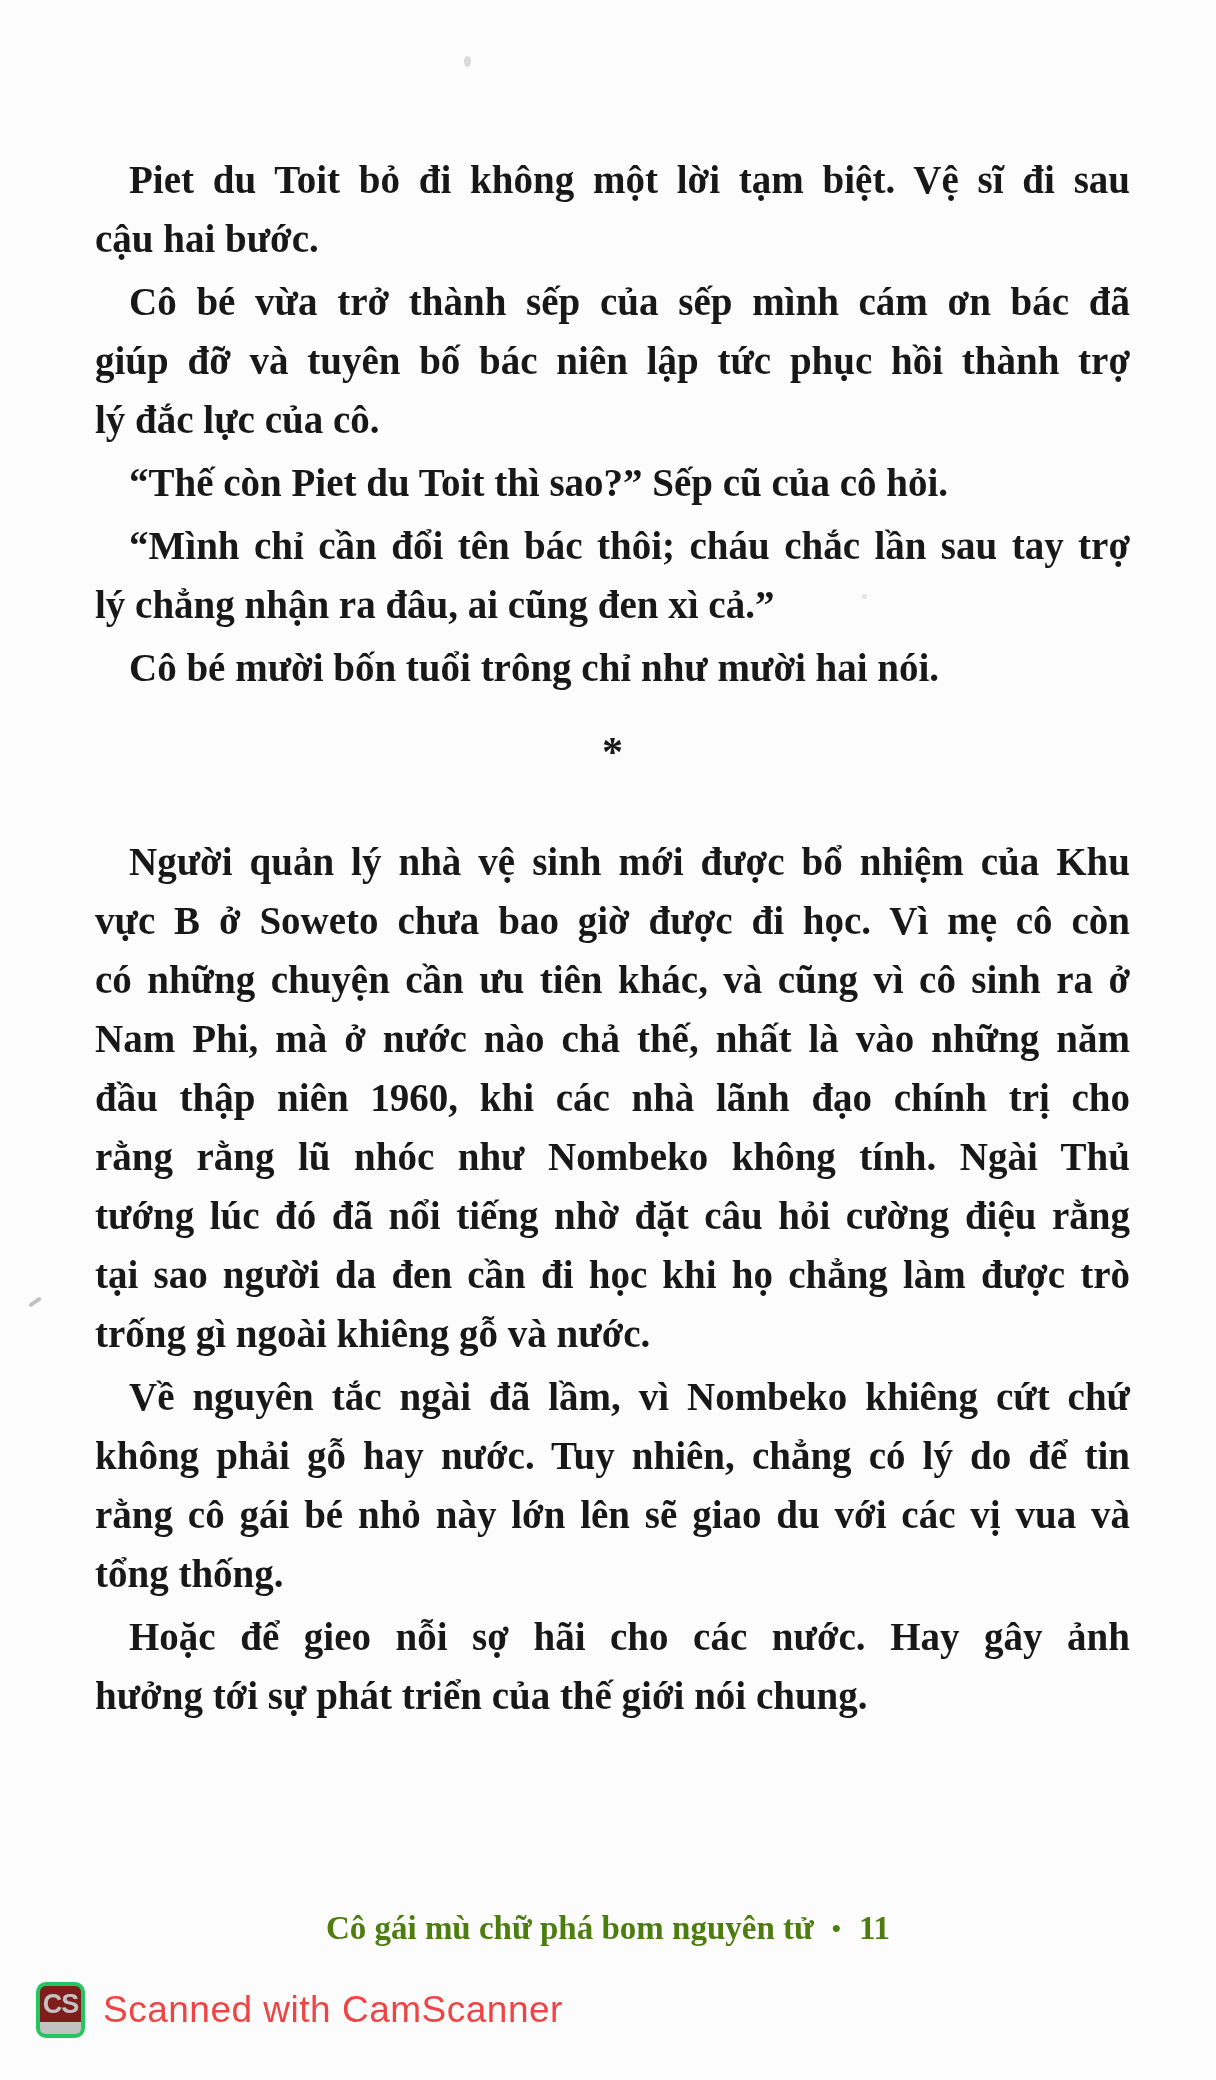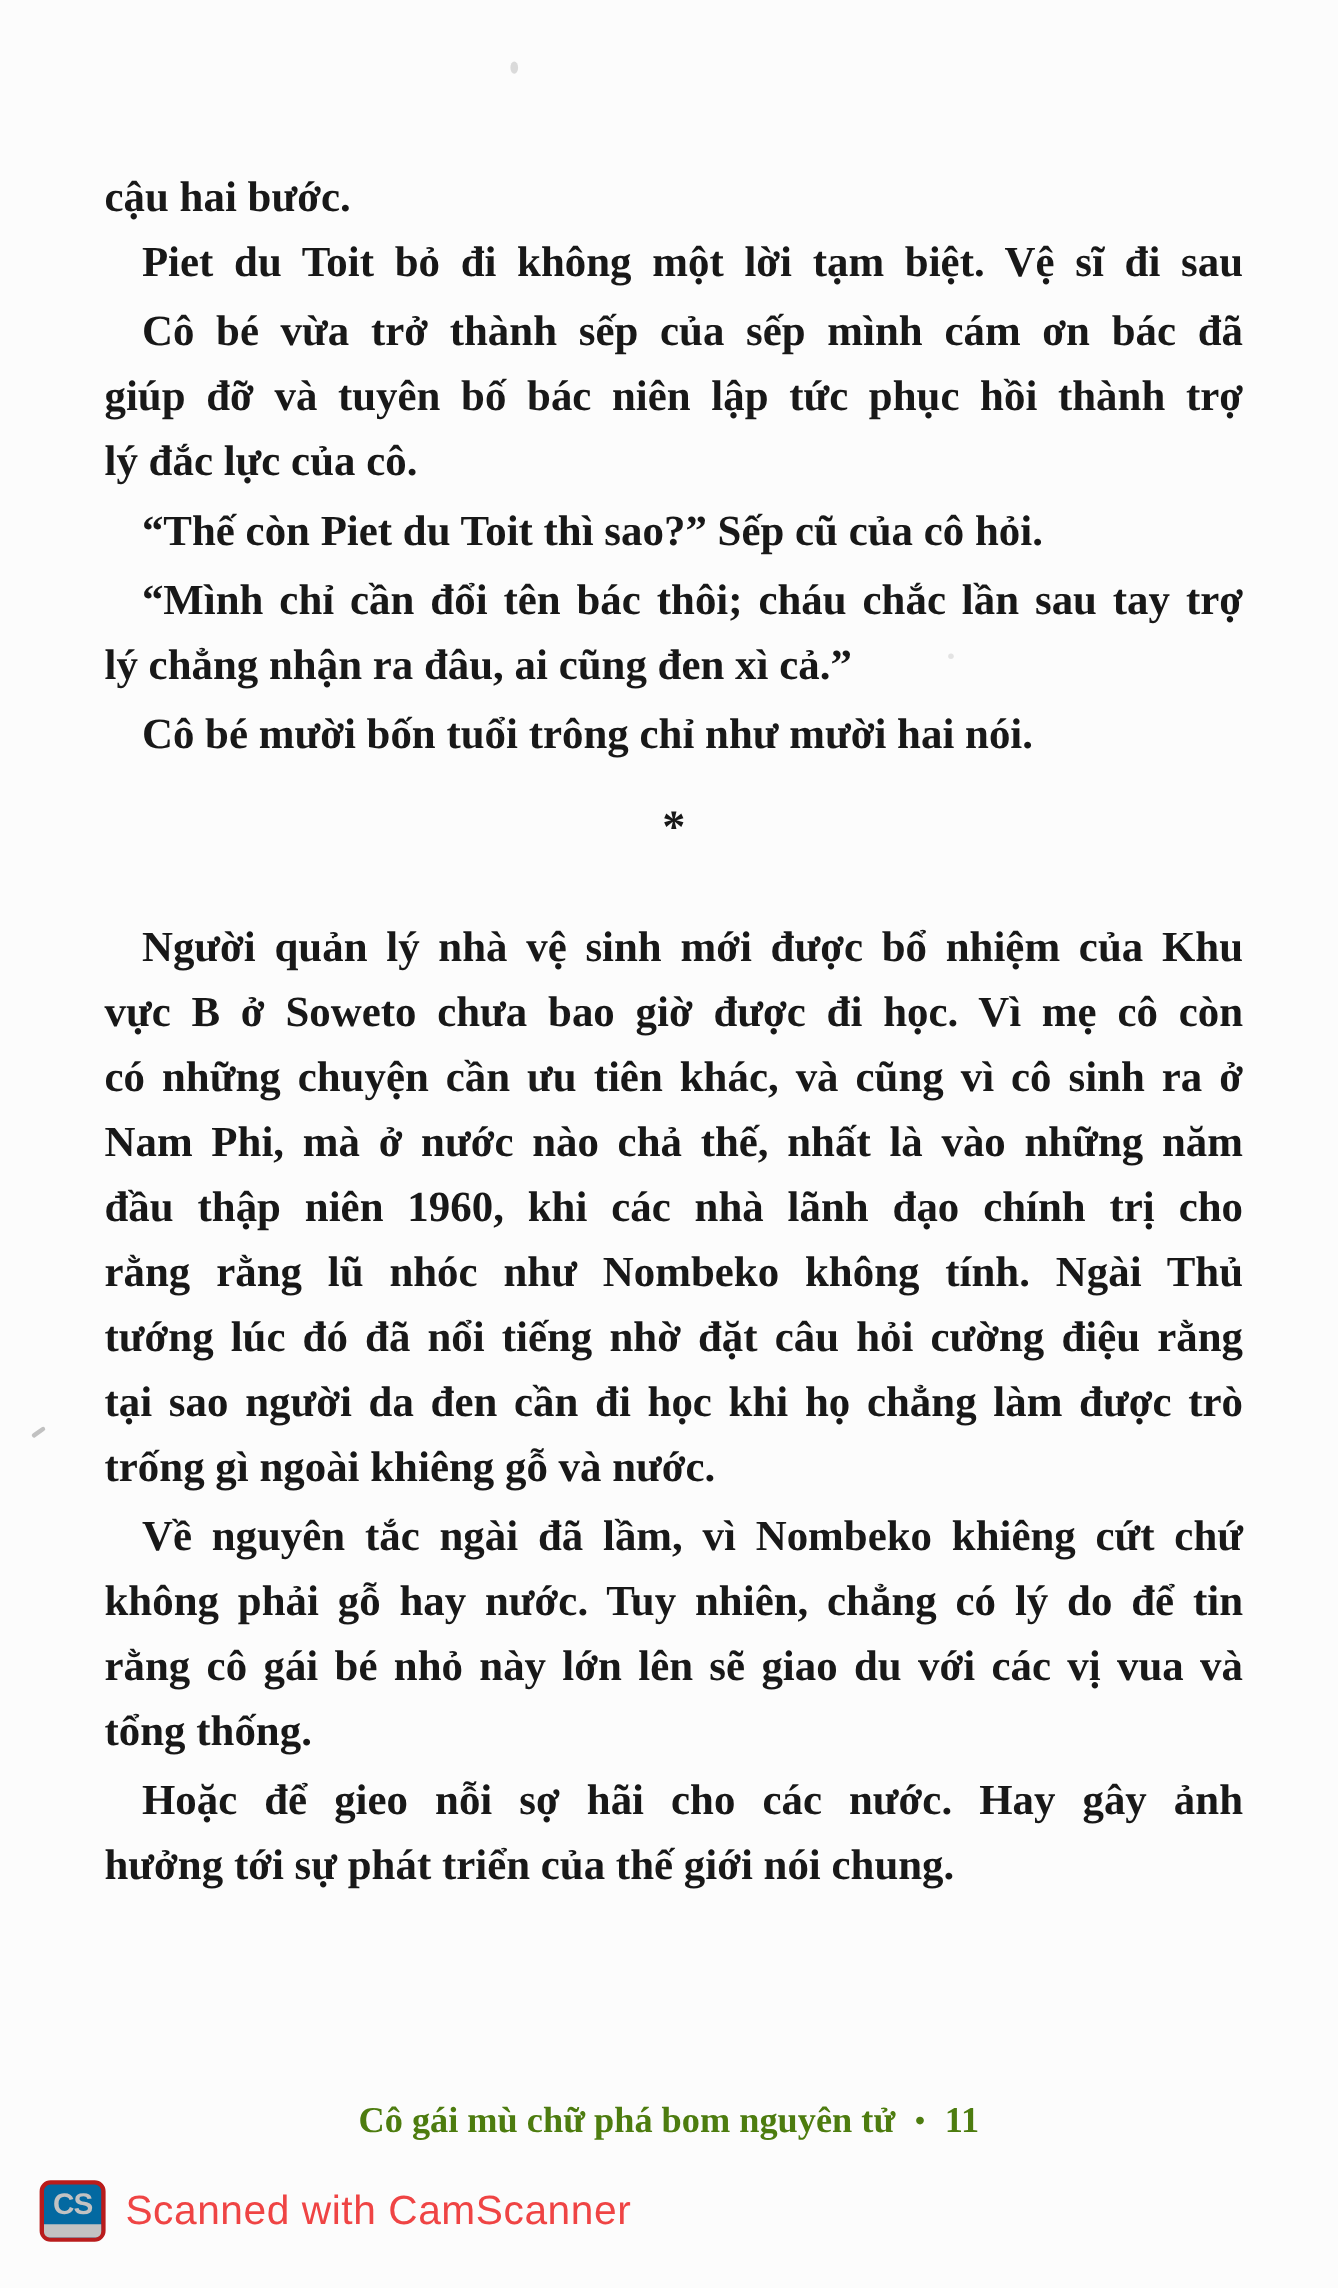--- a/index.html
+++ b/index.html
@@ -57,26 +57,26 @@
   .watermark {
     position: absolute;
     left: 36px;
     top: 1982px;
     display: flex;
     align-items: center;
     gap: 18px;
   }
   .cs-logo {
     position: relative;
-    width: 60px;
+    width: 49px;
     height: 56px;
     box-sizing: border-box;
-    border: 4px solid #b91c1c;
+    border: 4px solid #22c55e;
     border-radius: 10px;
-    background: #0369a1;
+    background: #7f1d1d;
   }
   .cs-letters {
     position: absolute;
     top: 3px;
     left: 0;
     right: 0;
     text-align: center;
     font-family: "Liberation Sans", sans-serif;
     font-weight: 700;
     font-size: 27px;
@@ -122,22 +122,22 @@
 
 <div class="page">
 
   <div class="speck-a"></div>
   <div class="speck-b"></div>
   <div class="speck-c"></div>
 
   <div class="body-text">
 
     <div class="paragraph">
+      <div class="line first">Piet du Toit bỏ đi không một lời tạm biệt. Vệ sĩ đi sau</div>
       <div class="line last">cậu hai bước.</div>
-      <div class="line first">Piet du Toit bỏ đi không một lời tạm biệt. Vệ sĩ đi sau</div>
     </div>
 
     <div class="paragraph">
       <div class="line first">Cô bé vừa trở thành sếp của sếp mình cám ơn bác đã</div>
       <div class="line">giúp đỡ và tuyên bố bác niên lập tức phục hồi thành trợ</div>
       <div class="line last">lý đắc lực của cô.</div>
     </div>
 
     <div class="paragraph">
       <div class="line first last">“Thế còn Piet du Toit thì sao?” Sếp cũ của cô hỏi.</div>

